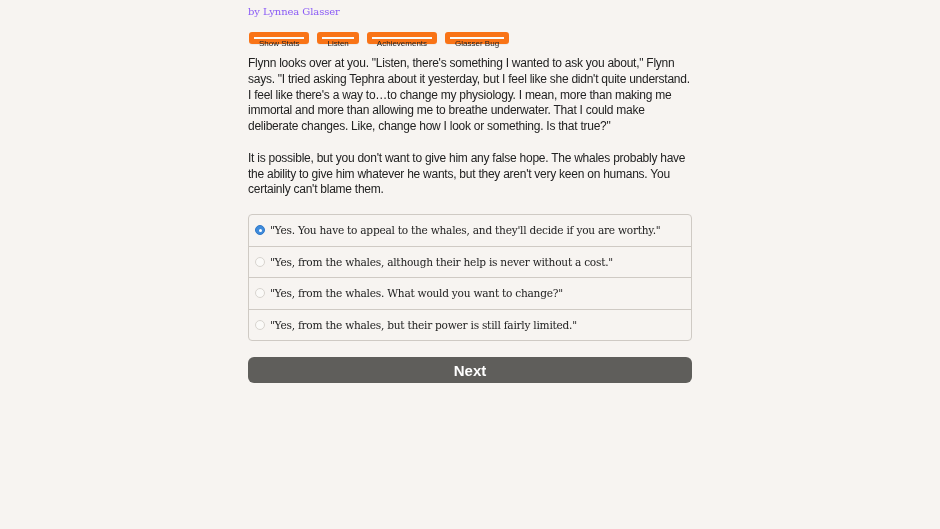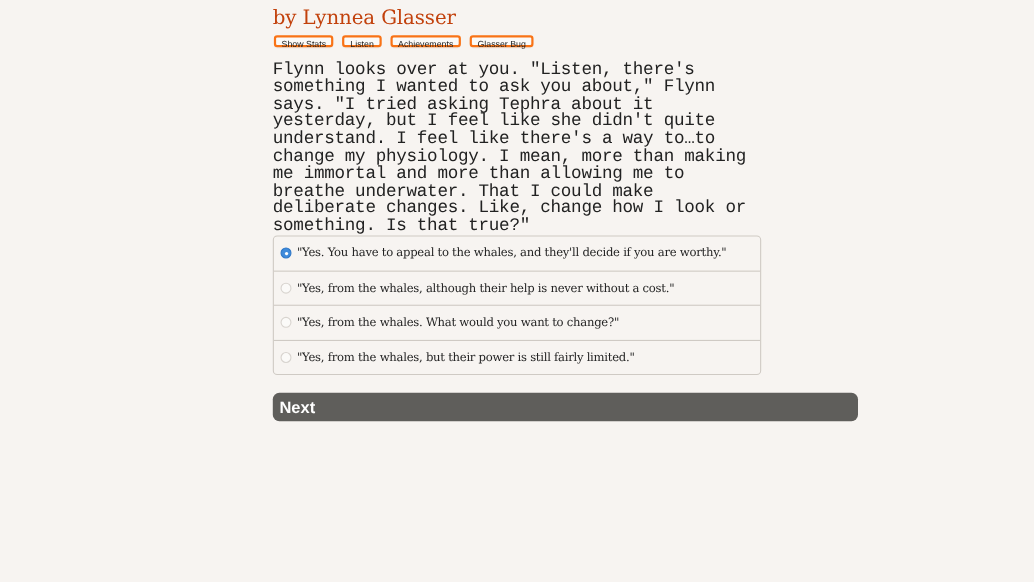--- a/index.html
+++ b/index.html
@@ -14,52 +14,52 @@
       position: absolute;
       left: 248px;
       top: 0;
       width: 444px;
     }
     .author {
       position: absolute;
       top: 6px;
       left: 0;
       font-family: "DejaVu Serif", "Liberation Serif", serif;
-      font-size: 18px;
-      color: #c2410c;
+      font-size: 10px;
+      color: #8b5cf6;
       letter-spacing: -0.1px;
       white-space: nowrap;
     }
     .toolbar {
       position: absolute;
       top: 32px;
       left: 1px;
       display: flex;
       gap: 8px;
     }
     .tool-btn {
       font-family: "Liberation Sans", sans-serif;
       font-size: 8px;
       color: #222;
       background: #fbfaf8;
-      border: 2px solid #f97316;
+      border: 5px solid #f97316;
       border-radius: 3px;
       padding: 1px 5px;
       height: 11px;
       line-height: 11px;
       box-shadow: 0 1px 0 rgba(0,0,0,0.04);
       white-space: nowrap;
     }
     .story {
       position: absolute;
       top: 56px;
       left: 0;
       width: 444px;
-      font-family: Liberation Mono, monospace;
-      font-size: 16px;
+      font-family: Liberation Sans, sans-serif;
+      font-size: 12px;
       line-height: 15.8px;
       color: #222;
       letter-spacing: -0.25px;
     }
     .story p {
       margin: 0 0 15.8px 0;
     }
     .choices {
       position: absolute;
       top: 214px;
@@ -107,49 +107,50 @@
       font-family: "DejaVu Serif", "Liberation Serif", serif;
       font-size: 10.6px;
       color: #222;
       letter-spacing: -0.25px;
       white-space: nowrap;
     }
     .next-btn {
       position: absolute;
       top: 357px;
       left: 0;
-      width: 532px;
+      width: 444px;
       height: 26px;
       border-radius: 6px;
       background: #5f5e5b;
       color: #ffffff;
       font-family: "Liberation Sans", sans-serif;
       font-weight: bold;
       font-size: 15px;
       line-height: 26px;
-      text-align: left;
+      text-align: center;
       border: none;
     }
   </style>
 </head>
 <body>
 
 <div class="page">
 
   <div class="author">by Lynnea Glasser</div>
 
   <div class="toolbar">
     <button class="tool-btn">Show Stats</button>
     <button class="tool-btn">Listen</button>
     <button class="tool-btn">Achievements</button>
     <button class="tool-btn">Glasser Bug</button>
   </div>
 
   <div class="story">
     <p>Flynn looks over at you. "Listen, there's something I wanted to ask you about," Flynn says. "I tried asking Tephra about it yesterday, but I feel like she didn't quite understand. I feel like there's a way to…to change my physiology. I mean, more than making me immortal and more than allowing me to breathe underwater. That I could make deliberate changes. Like, change how I look or something. Is that true?"</p>
+    <p>It is possible, but you don't want to give him any false hope. The whales probably have the ability to give him whatever he wants, but they aren't very keen on humans. You certainly can't blame them.</p>
   </div>
 
   <div class="choices">
     <div class="choice">
       <span class="radio checked"></span>
       <span class="choice-label">"Yes. You have to appeal to the whales, and they'll decide if you are worthy."</span>
     </div>
     <div class="choice">
       <span class="radio"></span>
       <span class="choice-label">"Yes, from the whales, although their help is never without a cost."</span>

